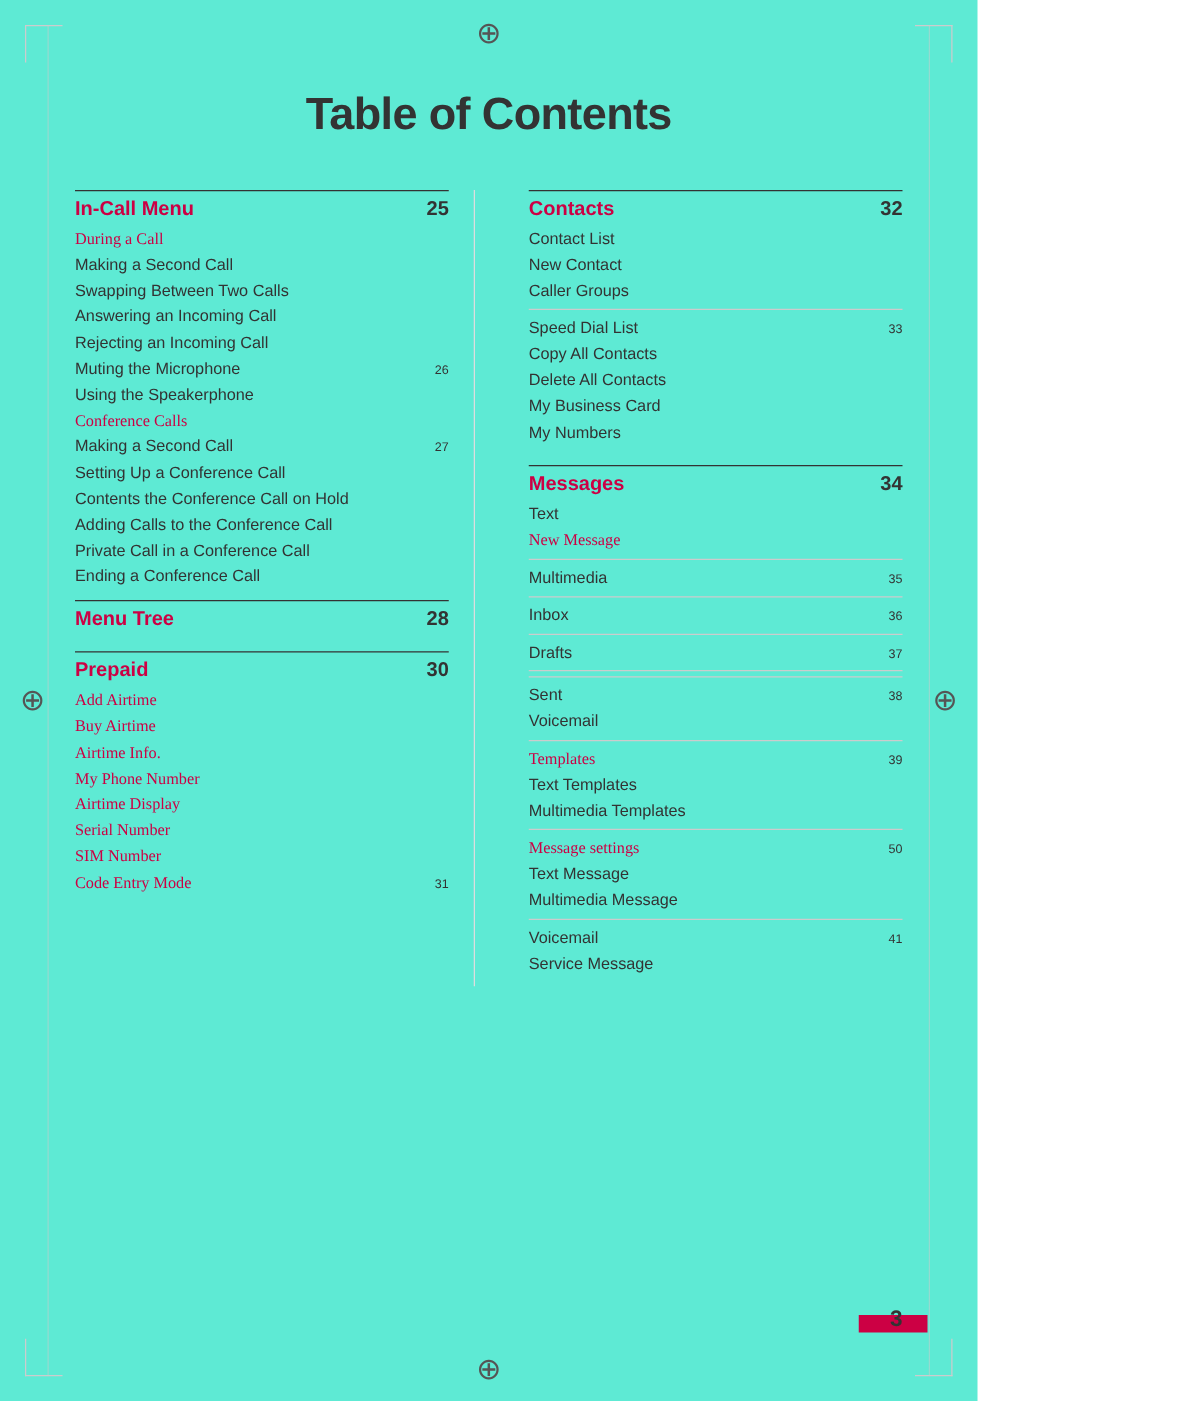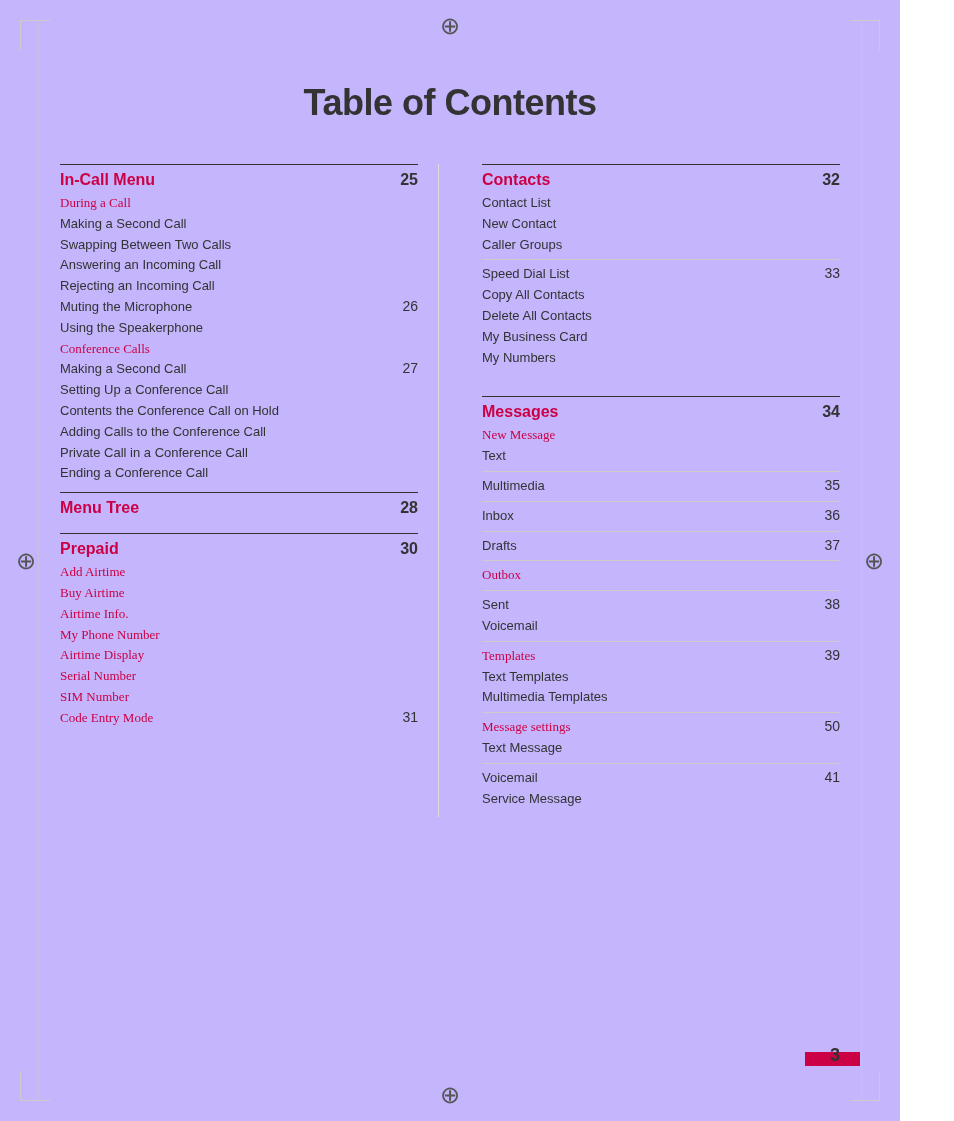--- a/index.html
+++ b/index.html
@@ -7,25 +7,25 @@
     body {
       background: #fff;
       font-family: Arial, Helvetica, sans-serif;
       width: 954px;
       min-height: 1121px;
       position: relative;
       overflow: hidden;
     }
 
     .page-wrapper {
-      width: 900px;
+      width: 782px;
       min-height: 1121px;
-      background: #c4b5fd;
+      background: #5eead4;
       position: relative;
-      padding: 12px 40px;
+      padding: 0 40px;
     }
 
     
     .corner-bracket {
       position: absolute;
       width: 30px;
       height: 30px;
       border-color: #ccc;
       border-style: solid;
     }
@@ -160,21 +160,21 @@
       font-family: Liberation Serif, serif;
     }
 
     .item-row {
       display: flex;
       justify-content: space-between;
       align-items: baseline;
     }
 
     .item-row .item-number {
-      font-size: 14px;
+      font-size: 10px;
       color: #333;
     }
 
     
     .sub-divider {
       border-top: 1px solid #ccc;
       margin: 4px 0;
     }
 
     
@@ -323,64 +323,64 @@
             <span class="item">Speed Dial List</span>
             <span class="item-number">33</span>
           </div>
           <div class="item">Copy All Contacts</div>
           <div class="item">Delete All Contacts</div>
           <div class="item">My Business Card</div>
           <div class="item">My Numbers</div>
         </div>
       </div>
 
-      <div class="section" style="margin-top: 28px;">
+      <div class="section" style="margin-top: 16px;">
         <div class="section-header">
           <span class="section-title">Messages</span>
           <span class="section-number">34</span>
         </div>
         <div class="section-items">
+          <div class="item">Text</div>
           <div class="item pink">New Message</div>
-          <div class="item">Text</div>
           <div class="sub-divider"></div>
           <div class="item-row">
             <span class="item">Multimedia</span>
             <span class="item-number">35</span>
           </div>
           <div class="sub-divider"></div>
           <div class="item-row">
             <span class="item">Inbox</span>
             <span class="item-number">36</span>
           </div>
           <div class="sub-divider"></div>
           <div class="item-row">
             <span class="item">Drafts</span>
             <span class="item-number">37</span>
           </div>
           <div class="sub-divider"></div>
-          <div class="item pink">Outbox</div>
           <div class="sub-divider"></div>
           <div class="item-row">
             <span class="item">Sent</span>
             <span class="item-number">38</span>
           </div>
           <div class="item">Voicemail</div>
           <div class="sub-divider"></div>
           <div class="item-row">
             <span class="item pink">Templates</span>
             <span class="item-number">39</span>
           </div>
           <div class="item">Text Templates</div>
           <div class="item">Multimedia Templates</div>
           <div class="sub-divider"></div>
           <div class="item-row">
             <span class="item pink">Message settings</span>
             <span class="item-number">50</span>
           </div>
           <div class="item">Text Message</div>
+          <div class="item">Multimedia Message</div>
           <div class="sub-divider"></div>
           <div class="item-row">
             <span class="item">Voicemail</span>
             <span class="item-number">41</span>
           </div>
           <div class="item">Service Message</div>
         </div>
       </div>
 
     </div>

